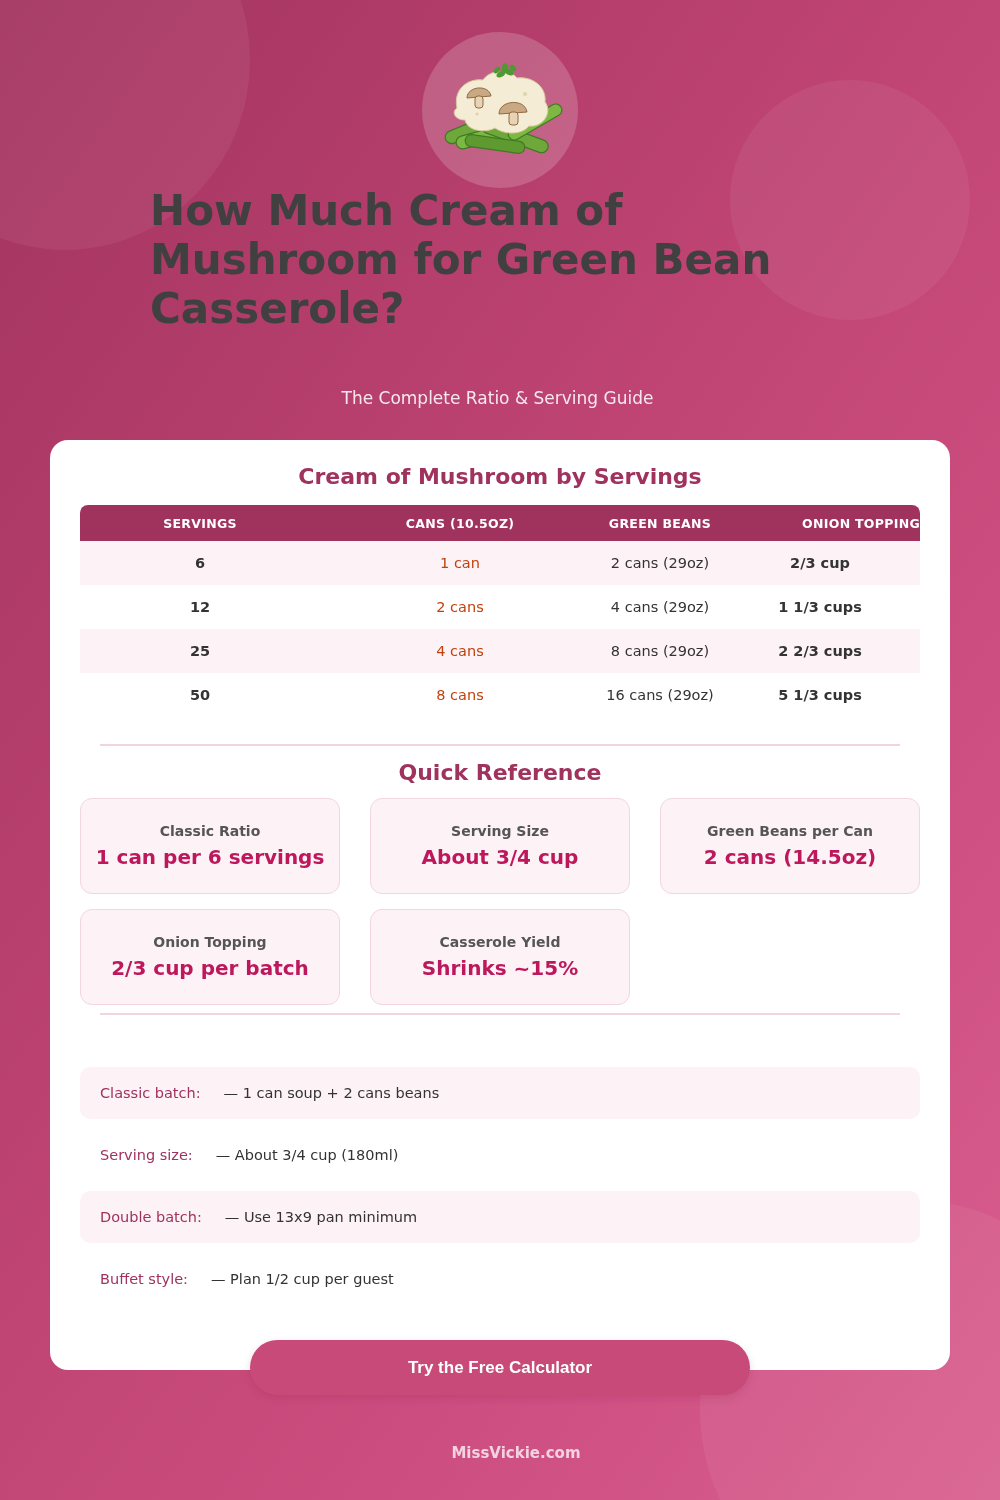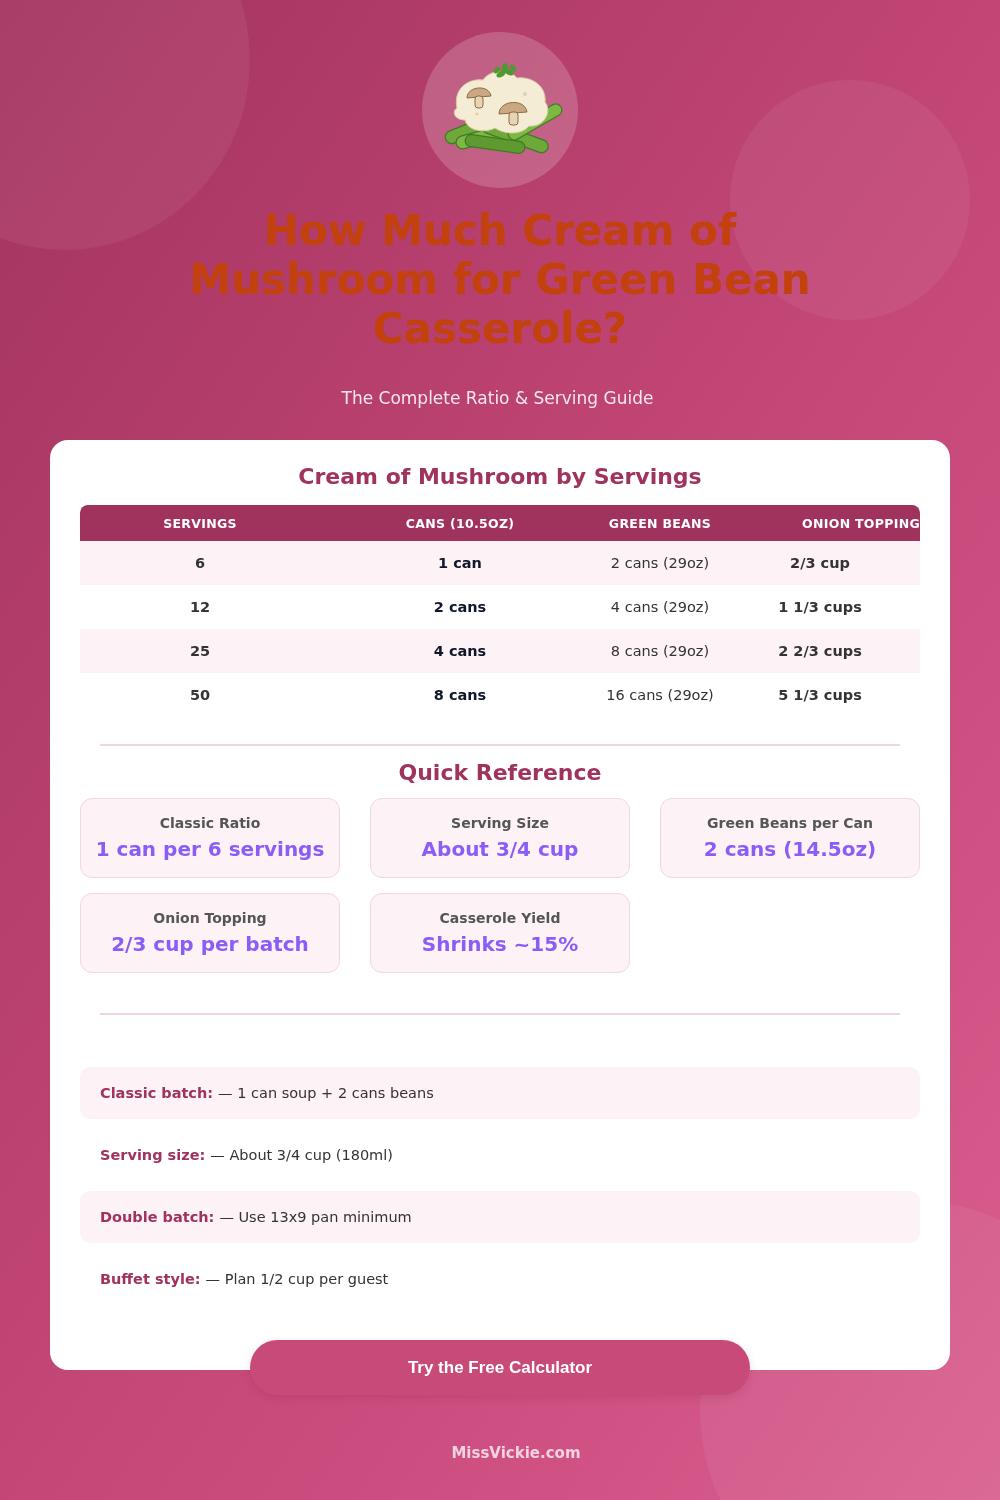--- a/index.html
+++ b/index.html
@@ -15,22 +15,22 @@
     .deco-2 { left: 730px; top: 80px; width: 240px; height: 240px; }
     .deco-3 { left: 700px; top: 1200px; width: 420px; height: 420px; }
 
     .hero-icon-wrap {
       position: absolute; left: 422px; top: 32px; width: 156px; height: 156px;
       border-radius: 50%; background: rgba(255,255,255,0.18);
       display: flex; align-items: center; justify-content: center;
     }
     .hero-title {
       position: absolute; left: 150px; top: 186px; width: 700px;
-      text-align: center; color: #c2410c; font-weight: bold;
-      font-size: 42px; line-height: 49px; margin-top: 20px;
+      text-align: left; color: #404040; font-weight: bold;
+      font-size: 42px; line-height: 49px;
     }
     .hero-subtitle {
       position: absolute; left: 0; top: 388px; width: 995px;
       text-align: center; color: rgba(255,255,255,0.88); font-size: 17px;
     }
 
     .card {
       position: absolute; left: 50px; top: 440px; width: 900px; height: 930px;
       background: #fff; border-radius: 18px;
     }
@@ -47,42 +47,42 @@
       align-items: center;
     }
     .trow { display: flex; height: 44px; align-items: center; font-size: 14.5px; }
     .trow.alt { background: #fdf2f6; }
     .c1 { width: 240px; text-align: center; }
     .c2 { width: 280px; text-align: center; }
     .c3 { width: 120px; text-align: center; }
     .c4 { width: 200px; text-align: center; }
     .thead .c4 { text-align: right; padding-right: 0; white-space: nowrap; }
     .trow .c1 { font-weight: bold; color: #333; }
-    .trow .c2 { font-weight: bold; color: #0f172a; }
+    .trow .c2 { font-weight: normal; color: #c2410c; }
     .trow .c3 { color: #333; white-space: nowrap; }
     .trow .c4 { color: #333; font-weight: bold; }
 
     .ref-grid {
       position: absolute; left: 30px; top: 358px; width: 840px;
       display: grid; grid-template-columns: 260px 260px 260px; column-gap: 30px; row-gap: 15px;
     }
     .ref-box {
-      height: 80px; background: #fdf2f6; border: 1.5px solid #f3d6e1; border-radius: 12px;
+      height: 96px; background: #fdf2f6; border: 1.5px solid #f3d6e1; border-radius: 12px;
       display: flex; flex-direction: column; align-items: center; justify-content: center;
     }
     .ref-label { color: #555; font-weight: bold; font-size: 14px; margin-bottom: 6px; }
-    .ref-value { color: #8b5cf6; font-weight: bold; font-size: 20px; }
+    .ref-value { color: #be185d; font-weight: bold; font-size: 20px; }
 
     .tips { position: absolute; left: 30px; top: 627px; width: 840px; }
     .tip {
       height: 52px; border-radius: 10px; display: flex; align-items: center;
       padding-left: 20px; font-size: 14.5px; color: #333; margin-bottom: 10px;
     }
     .tip.alt { background: #fdf2f6; }
-    .tip-key { color: #a0325e; font-weight: bold; margin-right: 5px; }
+    .tip-key { color: #a0325e; font-weight: normal; margin-right: 23px; }
 
     .cta {
       position: absolute; left: 250px; top: 1340px; width: 500px; height: 55px;
       border-radius: 28px; background: #c74a78; color: #fff;
       display: flex; align-items: center; justify-content: center;
       font-weight: bold; font-size: 17px; border: none; cursor: pointer;
       box-shadow: 0 3px 8px rgba(120,20,60,0.15);
     }
     .footer {
       position: absolute; left: 16px; top: 1444px; width: 1000px; text-align: center;

